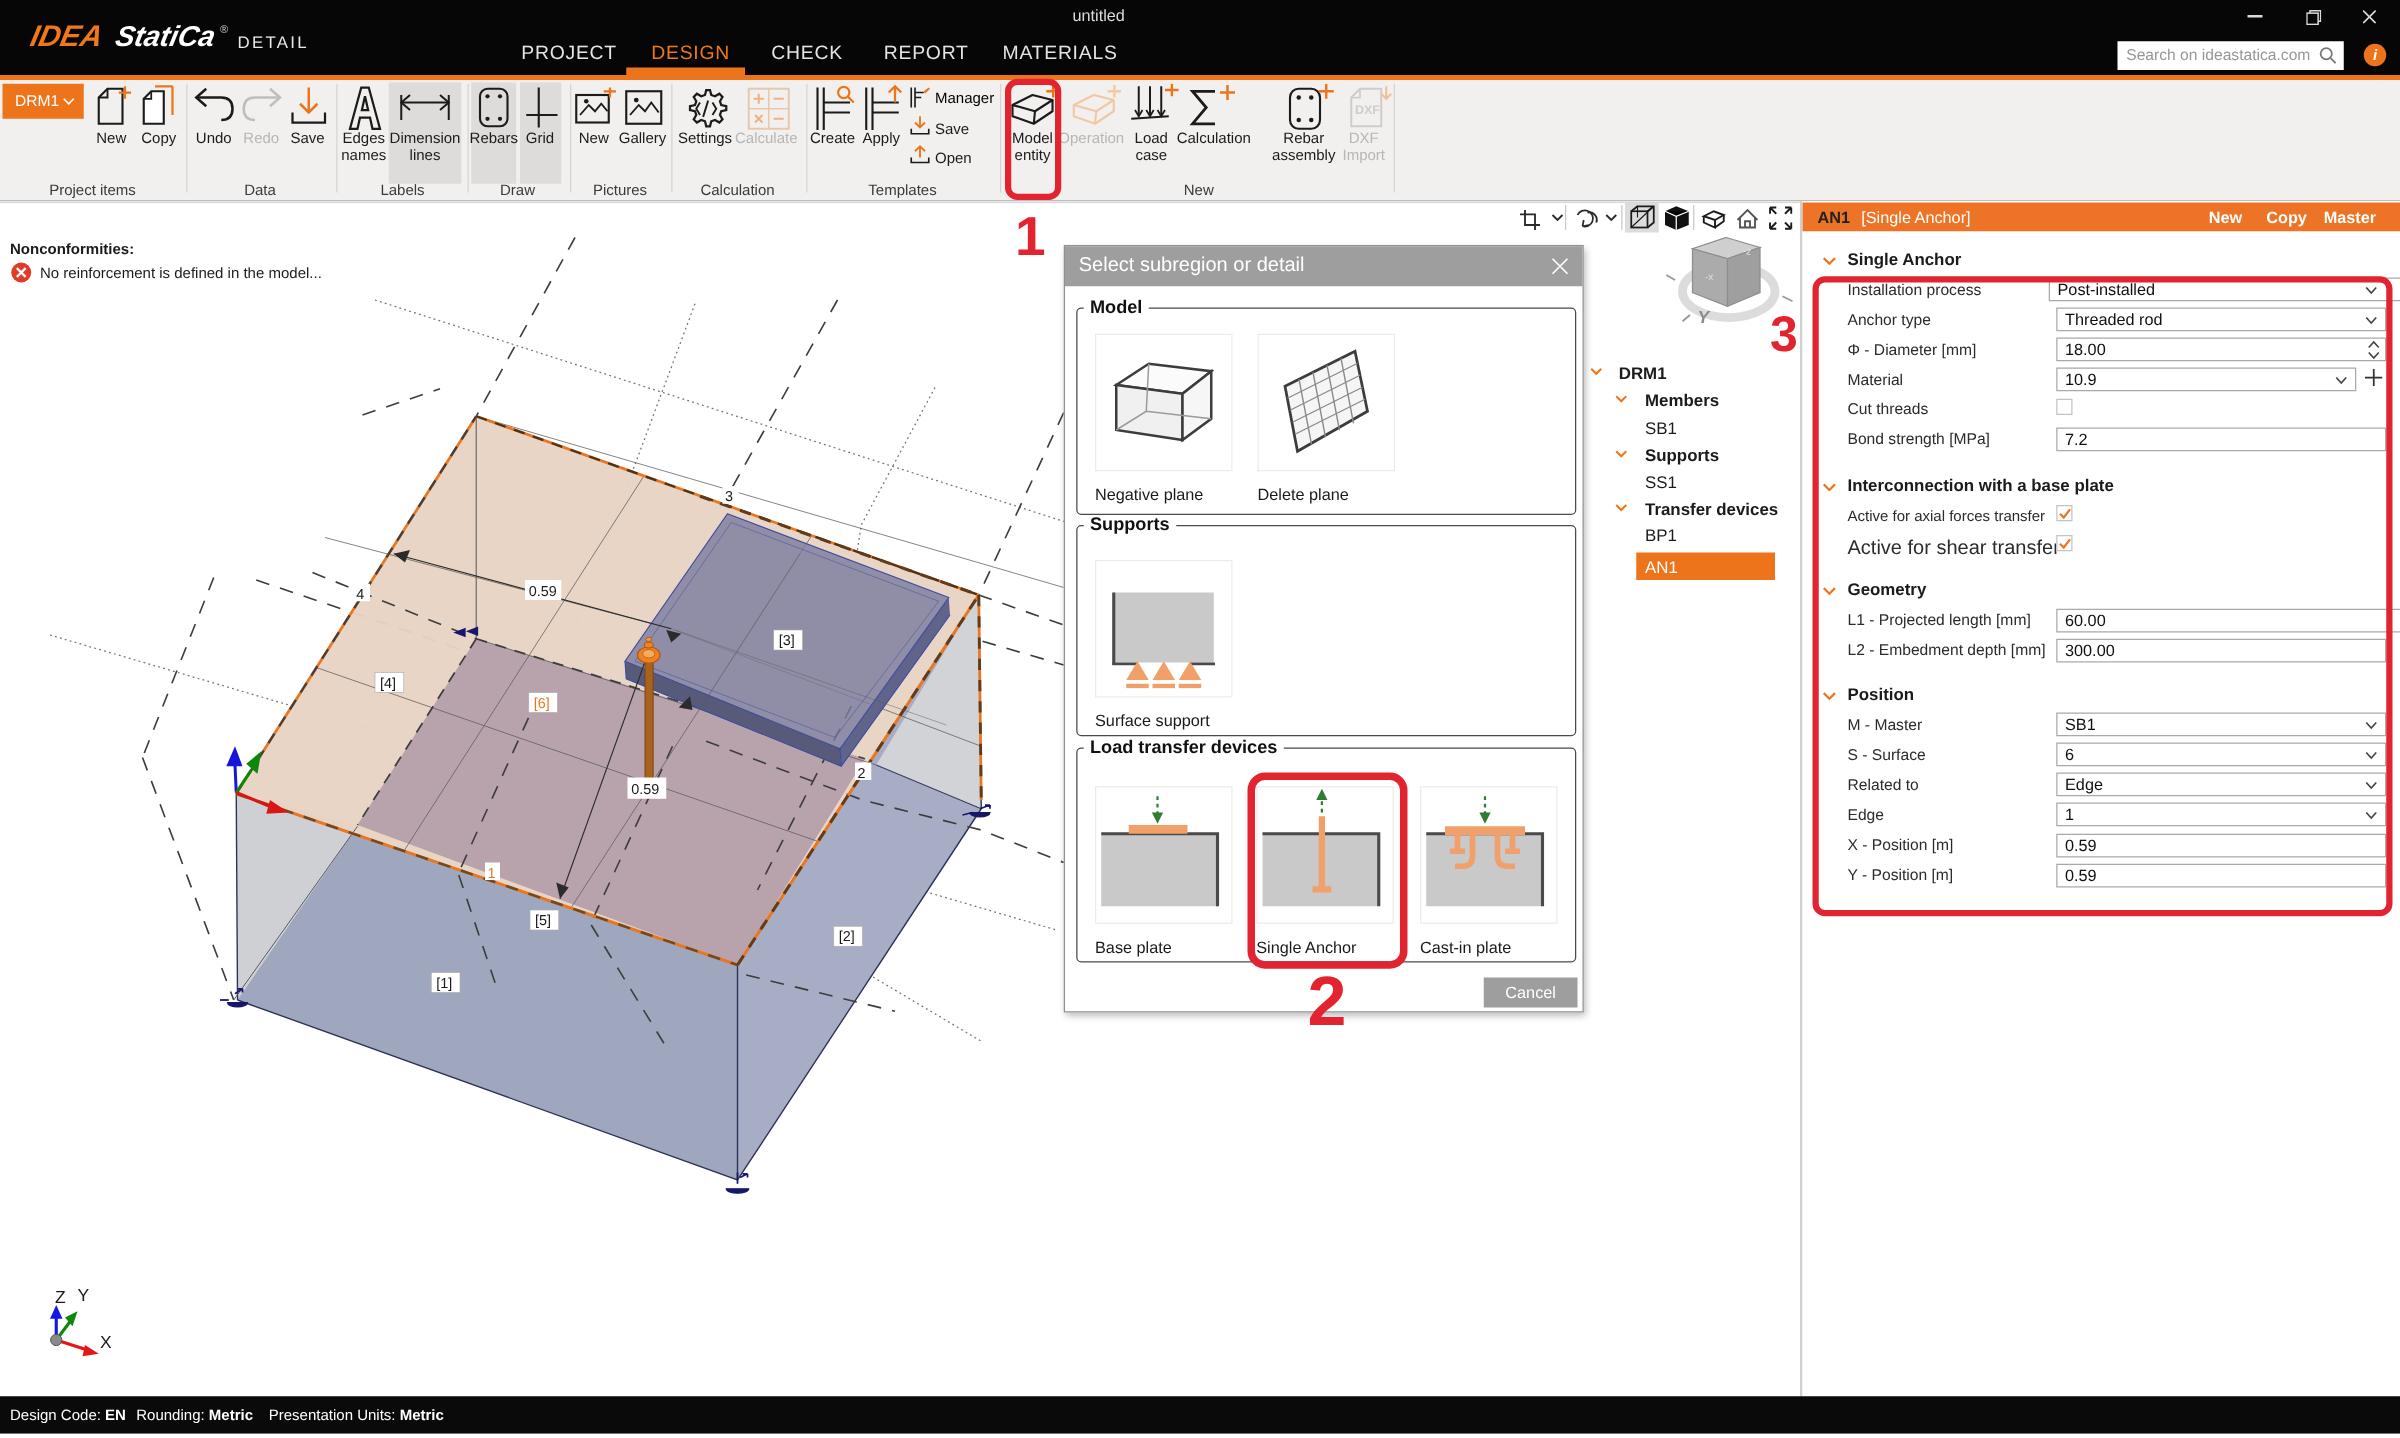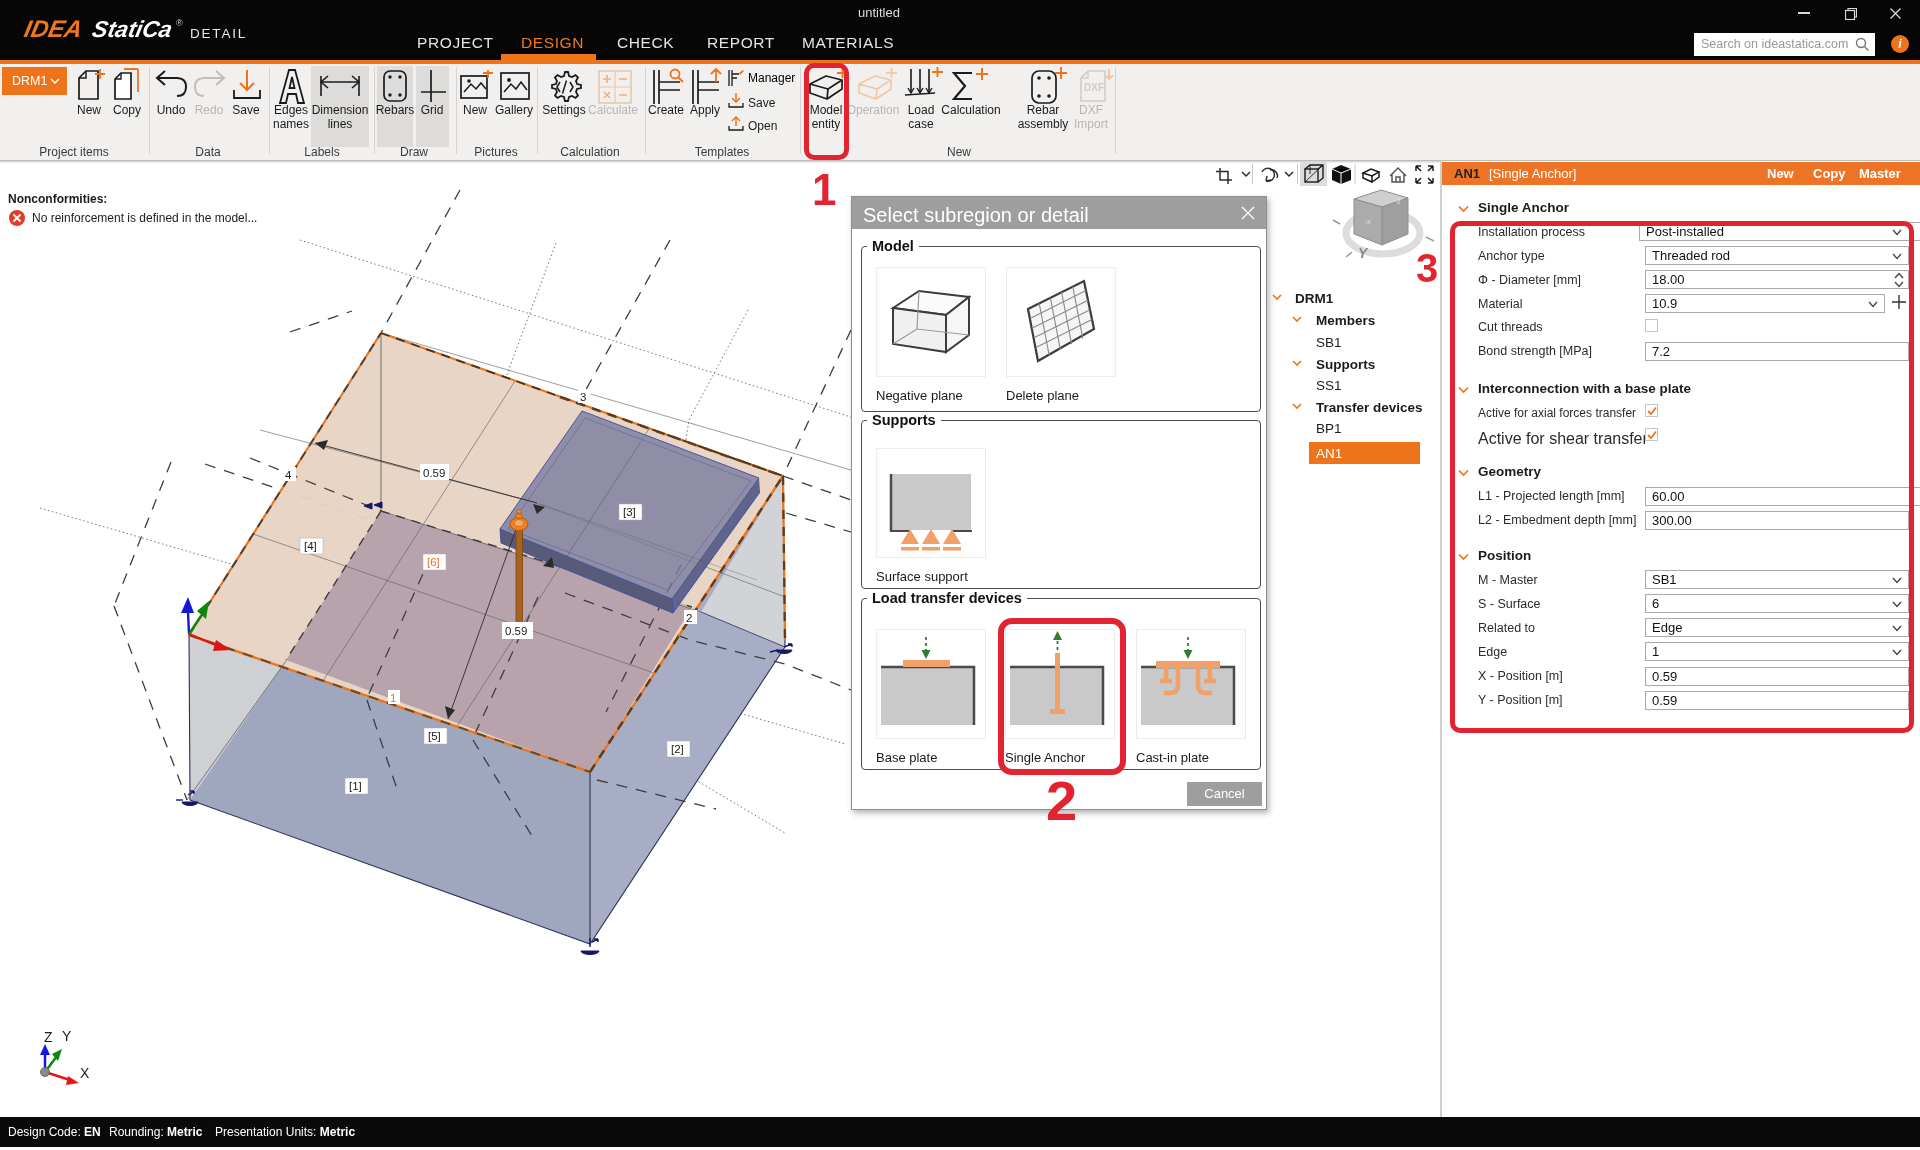--- a/index.html
+++ b/index.html
@@ -551,21 +551,21 @@
     <text x="1316" y="433">BP1</text>
     <rect x="1309" y="442" width="111" height="22" fill="#ee741c"></rect>
     <text x="1316" y="458" fill="#fff">AN1</text>
   </g>
 </svg>
 </div>
 
 <div id="dialog">
 
   <div class="abs" style="left:0;top:0;width:414px;height:32px;background:#9e9e9e">
-    <span class="abs" style="left:11px;top:7px;font-size:20px;color:#fff">Select subregion or detail</span>
+    <span class="abs" style="left:11px;top:7px;font-size:16px;color:#fff">Select subregion or detail</span>
     <svg class="abs" style="left:389px;top:9px" width="14" height="14" viewBox="0 0 14 14">
       <path d="M1 1 L13 13 M13 1 L1 13" stroke="#fff" stroke-width="1.3"></path>
     </svg>
   </div>
 
   <div class="fieldset" style="left:9px;top:49px;width:400px;height:166px"></div>
   <div class="legend" style="left:15px;top:41px">Model</div>
   <div class="card" style="left:24px;top:70px"></div>
   <div class="card" style="left:154px;top:70px"></div>
   <div class="cardlab" style="left:24px;top:191px">Negative plane</div>

